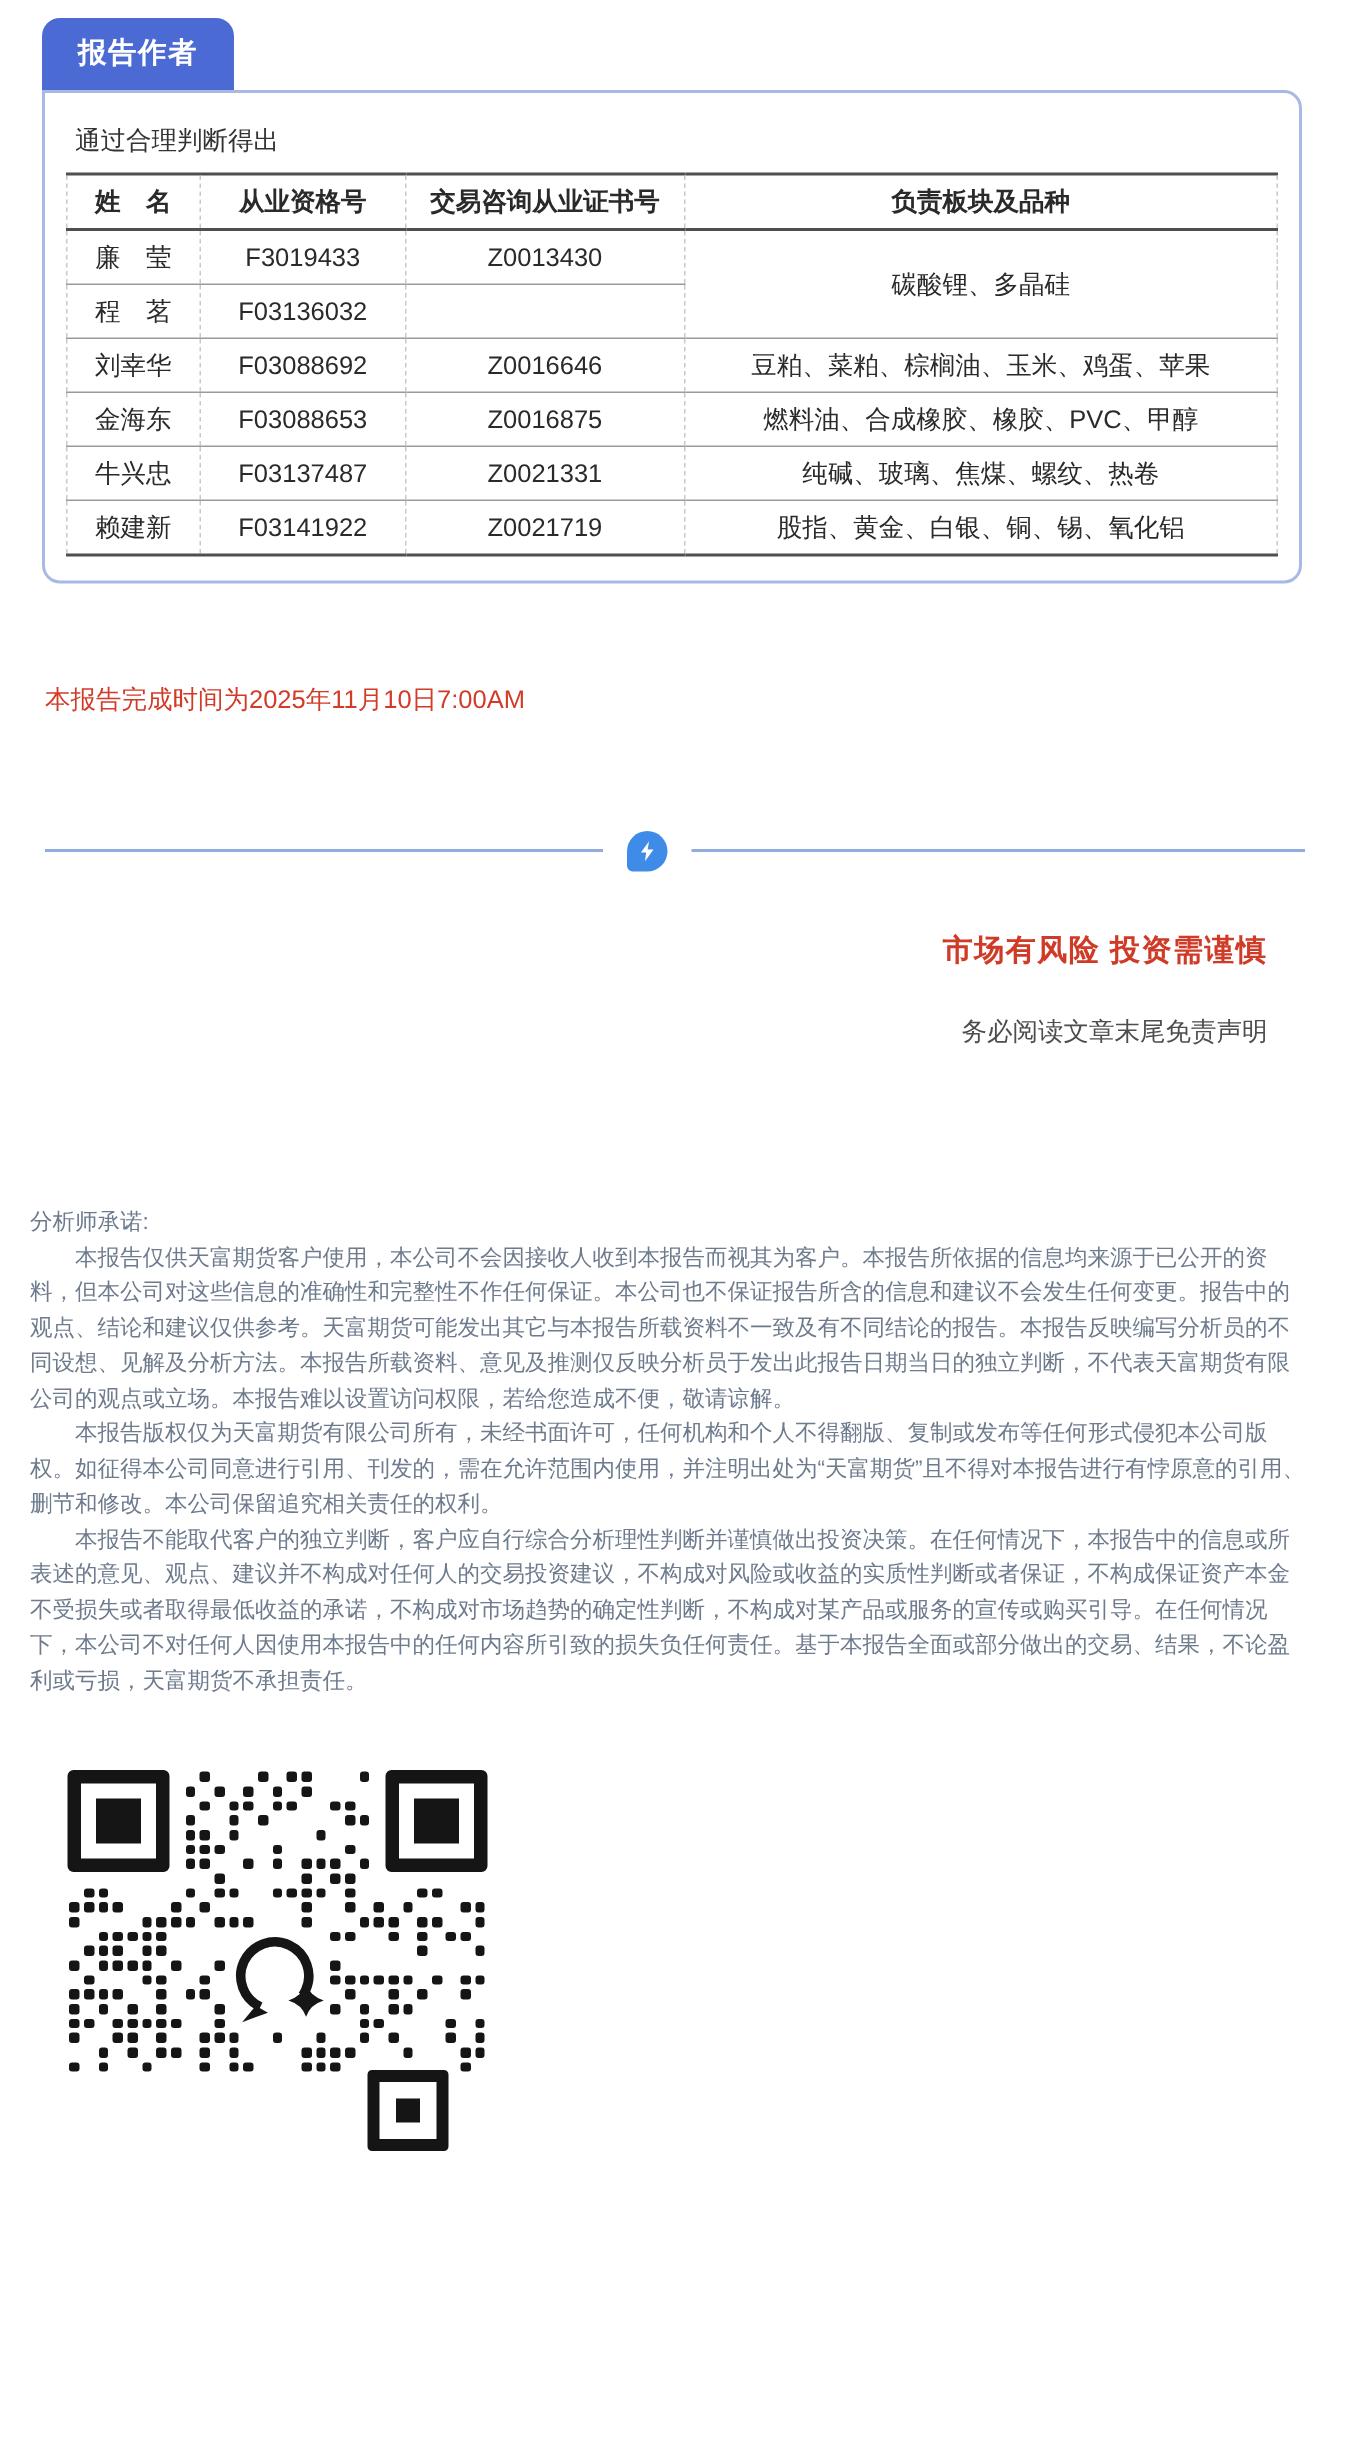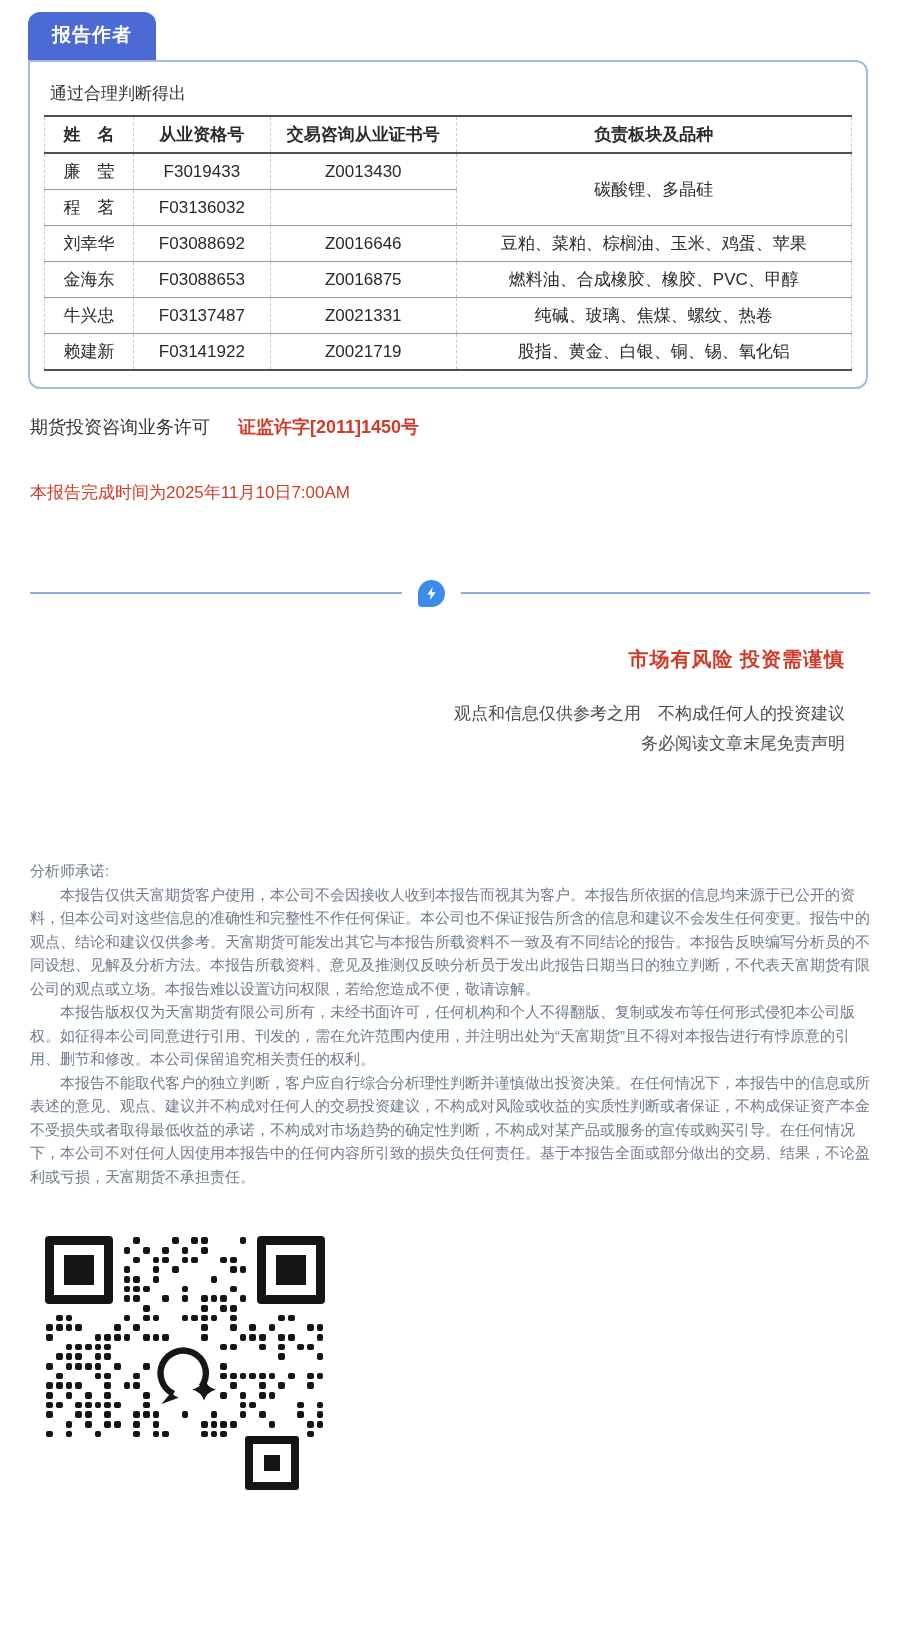--- a/index.html
+++ b/index.html
@@ -25,40 +25,40 @@
     font-size:17px; color:#2a2a2a; padding:6px 2px; height:34px;
   }
   .staff thead th { border-top:2px solid #4f4f4f; border-bottom:2px solid #4f4f4f; font-weight:bold; }
   .staff tbody tr:last-child td { border-bottom:2px solid #4f4f4f; }
 
   
   .company { margin:26px 30px 0 30px; }
   .company-name { font-size:20px; font-weight:bold; color:#2f2f2f; }
   .license-line { margin-top:14px; font-size:18px; color:#333; }
   .license-no { color:#d23b28; font-weight:bold; margin-left:28px; }
-  .completion { margin:42px 30px 0 30px; font-size:17px; color:#d23b28; }
+  .completion { margin:66px 30px 0 30px; font-size:17px; color:#d23b28; }
   .source { margin:10px 30px 0 30px; font-size:17px; color:#3a3a3a; }
 
   
   .divider { display:flex; align-items:center; margin:74px 30px 0 30px; height:30px; }
   .divider .line { height:0; border-top:2px solid #93acdf; flex:1; }
   .divider .line.left { max-width:372px; }
   .bolt-wrap {
     width:27px; height:27px; margin:0 16px; background:#3e8ce8;
     border-radius:50% 50% 50% 14%; display:flex; align-items:center; justify-content:center;
     flex:none;
   }
   .bolt-wrap svg { width:15px; height:15px; }
 
   
   .risk-warning { margin:38px 55px 0 0; text-align:right; font-size:20px; font-weight:bold; color:#d03b28; letter-spacing:1px; }
   .risk-notes { margin:26px 55px 0 0; text-align:right; font-size:17px; color:#4d4d4d; line-height:30px; }
 
   
-  .disclaimer { margin:100px 30px 0 30px; font-size:15px; line-height:23.5px; color:#6e7b8d; }
+  .disclaimer { margin:100px 30px 0 20px; font-size:15px; line-height:23.5px; color:#6e7b8d; }
   .disclaimer .sec-heading { }
   .disclaimer .para { text-indent:2em; }
 
   
   .qr { position:relative; width:280px; height:280px; margin:48px 0 0 45px; background:#fff; }
   .qr-dot { position:absolute; background:#151515; border-radius:2px; }
   .qr-finder { position:absolute; width:68px; height:68px; border:9px solid #151515; border-radius:4px; }
   .qr-finder::after { content:""; position:absolute; left:10px; top:10px; width:30px; height:30px; background:#151515; }
   .qr-align { position:absolute; left:200px; top:200px; width:54px; height:54px; border:8px solid #151515; border-radius:3px; }
   .qr-align::after { content:""; position:absolute; left:11px; top:11px; width:16px; height:16px; background:#151515; }
@@ -125,41 +125,37 @@
           <td>F03141922</td>
           <td>Z0021719</td>
           <td>股指、黄金、白银、铜、锡、氧化铝</td>
         </tr>
       </tbody>
     </table>
   </div>
 
   
   <div class="company">
-    <div class="license-line">
-      <span>期货投资咨询业务许可</span><span class="license-no">证监许字[2011]1450号</span>
-    </div>
   </div>
 
   <div class="completion">本报告完成时间为2025年11月10日7:00AM</div>
 
   
   <div class="divider">
     <div class="line left"></div>
     <div class="bolt-wrap">
       <svg viewBox="0 0 100 100">
         <polygon points="58,6 22,56 45,56 40,94 78,42 52,42" fill="#ffffff"></polygon>
       </svg>
     </div>
     <div class="line"></div>
   </div>
 
   <div class="risk-warning">市场有风险 投资需谨慎</div>
   <div class="risk-notes">
-    <div>观点和信息仅供参考之用　不构成任何人的投资建议</div>
     <div>务必阅读文章末尾免责声明</div>
   </div>
 
   
   <div class="disclaimer">
     <div class="sec-heading">分析师承诺:</div>
     <div class="para">本报告仅供天富期货客户使用，本公司不会因接收人收到本报告而视其为客户。本报告所依据的信息均来源于已公开的资料，但本公司对这些信息的准确性和完整性不作任何保证。本公司也不保证报告所含的信息和建议不会发生任何变更。报告中的观点、结论和建议仅供参考。天富期货可能发出其它与本报告所载资料不一致及有不同结论的报告。本报告反映编写分析员的不同设想、见解及分析方法。本报告所载资料、意见及推测仅反映分析员于发出此报告日期当日的独立判断，不代表天富期货有限公司的观点或立场。本报告难以设置访问权限，若给您造成不便，敬请谅解。</div>
     <div class="para">本报告版权仅为天富期货有限公司所有，未经书面许可，任何机构和个人不得翻版、复制或发布等任何形式侵犯本公司版权。如征得本公司同意进行引用、刊发的，需在允许范围内使用，并注明出处为“天富期货”且不得对本报告进行有悖原意的引用、删节和修改。本公司保留追究相关责任的权利。</div>
     <div class="para">本报告不能取代客户的独立判断，客户应自行综合分析理性判断并谨慎做出投资决策。在任何情况下，本报告中的信息或所表述的意见、观点、建议并不构成对任何人的交易投资建议，不构成对风险或收益的实质性判断或者保证，不构成保证资产本金不受损失或者取得最低收益的承诺，不构成对市场趋势的确定性判断，不构成对某产品或服务的宣传或购买引导。在任何情况下，本公司不对任何人因使用本报告中的任何内容所引致的损失负任何责任。基于本报告全面或部分做出的交易、结果，不论盈利或亏损，天富期货不承担责任。</div>
   </div>

